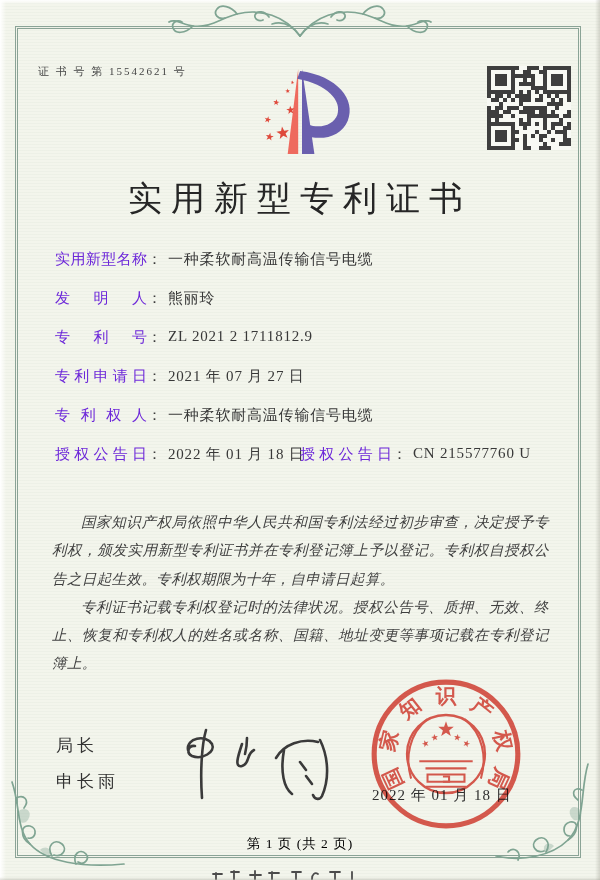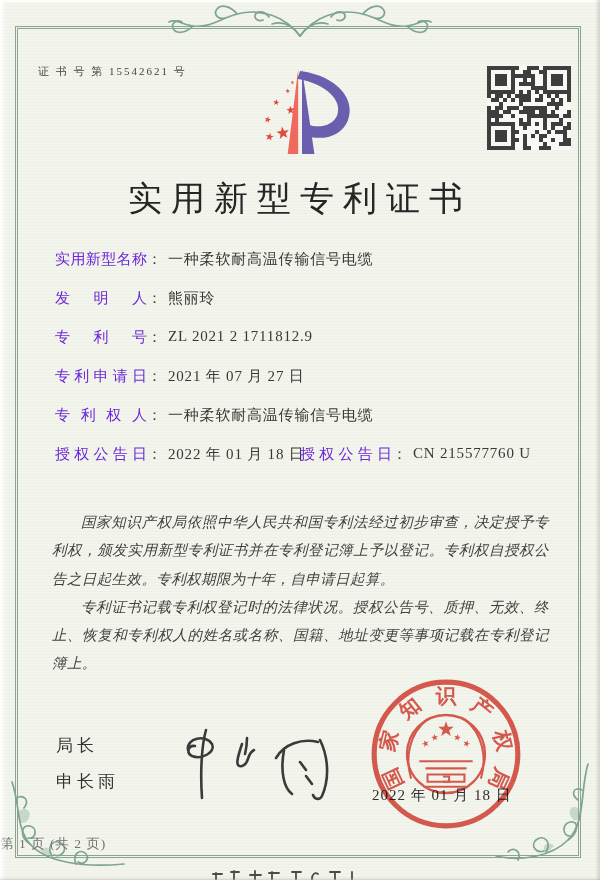--- a/index.html
+++ b/index.html
@@ -42,22 +42,22 @@
   .paras p{margin:0;text-indent:2em;}
 
   .officer{left:56px;top:734px;font-size:17px;color:#333;}
   .officer .o-title{letter-spacing:4px;margin-bottom:13px;}
   .officer .o-name{letter-spacing:4px;}
 
   .sig{left:150px;top:710px;}
   .seal{left:368px;top:676px;mix-blend-mode:multiply;opacity:0.9;}
   .seal-date{left:372px;top:786px;font-size:15px;letter-spacing:1px;color:#2e2e2e;}
 
-  .footer{left:0;top:835px;width:100%;font-size:13.5px;
-    letter-spacing:1px;color:#737373;}
+  .footer{left:0;top:835px;width:100%;text-align:center;font-size:13.5px;
+    letter-spacing:1px;color:#000000;}
 
   .orn{color:#7fa492;}
   svg text.sealch{font-family:"Liberation Serif","DejaVu Serif",serif;font-weight:bold;}
 </style>
 </head>
 <body>
 
 <div class="texture"></div>
 
 <div class="frame"></div>

